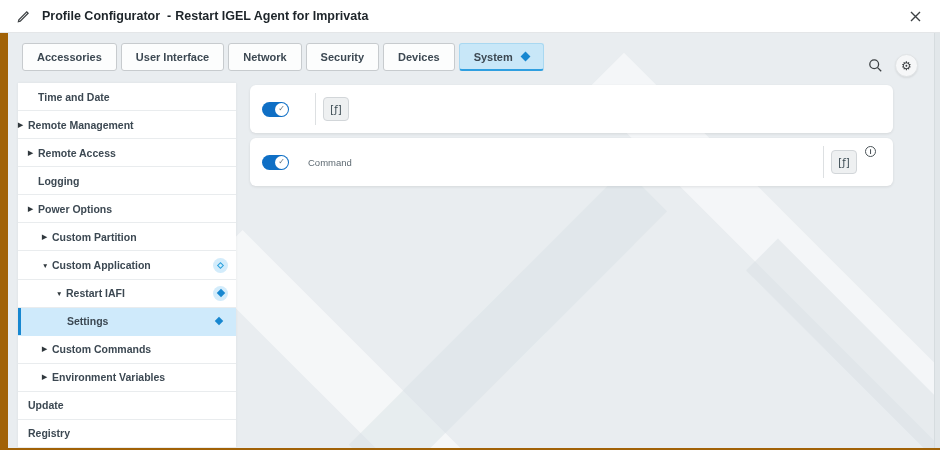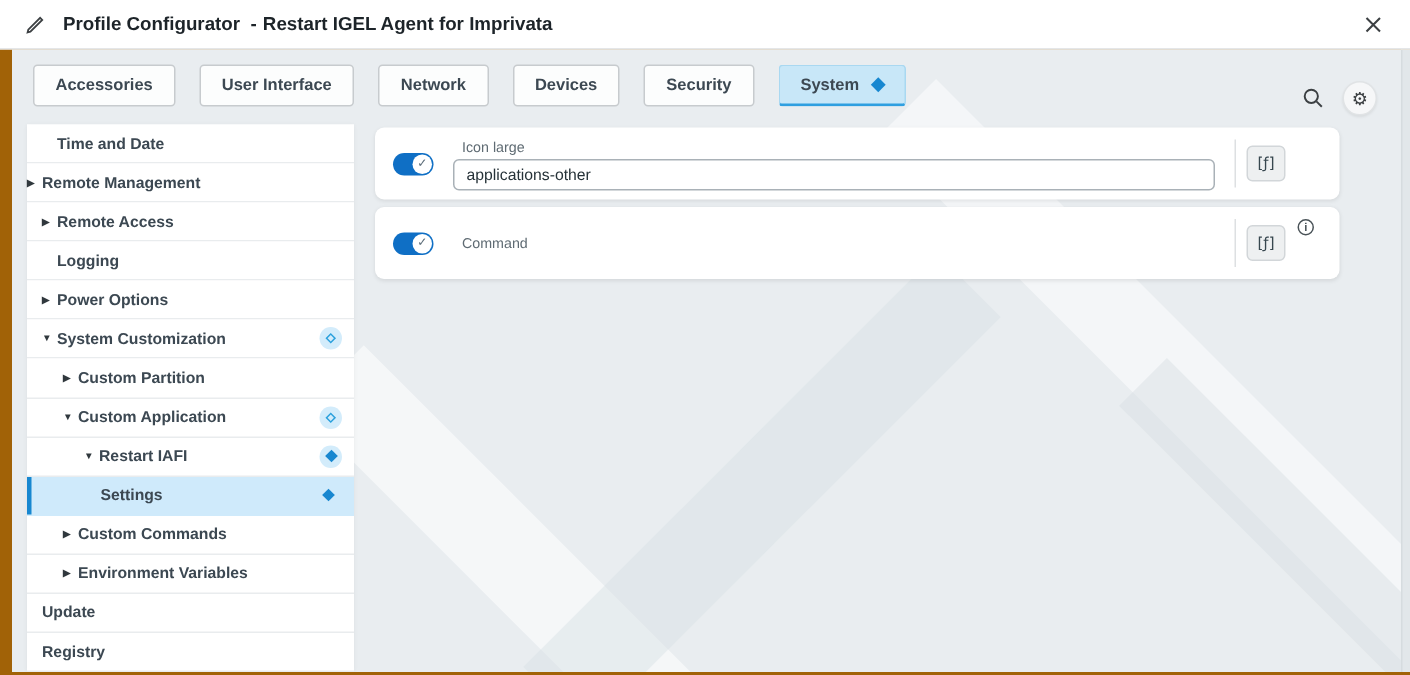--- a/index.html
+++ b/index.html
@@ -20,21 +20,21 @@
   
   .content { position:absolute; top:33px; left:8px; right:0; bottom:2px; background:#e9edf0; overflow:hidden; }
   .wm { position:absolute; z-index:0; }
   .wm1 { left:300px; top:170px; width:60px; height:330px; background:rgba(255,255,255,0.55); transform:rotate(-45deg); }
   .wm2 { left:470px; top:100px; width:60px; height:390px; background:rgba(216,224,229,0.45); transform:rotate(45deg); }
   .wm3 { left:760px; top:-40px; width:55px; height:540px; background:rgba(255,255,255,0.5); transform:rotate(-45deg); }
   .wm4 { left:880px; top:160px; width:45px; height:420px; background:rgba(214,222,227,0.45); transform:rotate(-45deg); }
   .scrolltrack { position:absolute; right:0; top:0; bottom:0; width:6px; background:#e2e7ea; border-left:1px solid #d6dcdf; z-index:4; }
 
   
-  .tabbar { position:absolute; left:14px; top:10px; display:flex; gap:16px; z-index:2;align-items:flex-end; }
+  .tabbar { position:absolute; left:14px; top:10px; display:flex; gap:4px; z-index:2;align-items:flex-end; }
   .tab { height:28px; display:flex; align-items:center; padding:0 14px; background:#fcfdfd;
          border:1px solid #c7cbce; border-radius:3px; font-size:11px; font-weight:700; color:#3c4852; cursor:pointer; }
   .tab.active { background:#c8e7f8; border-color:#a9d8f1; border-bottom:2px solid #2f9fe0; }
   .tab-diamond { width:7px; height:7px; background:#1787d0; transform:rotate(45deg); margin-left:9px; }
 
   .topicons { position:absolute; top:21px; right:22px; display:flex; align-items:center; gap:10px; z-index:2; }
   .search-btn { width:20px; height:20px; display:flex; align-items:center; justify-content:center; cursor:pointer; }
   .gear-btn { width:23px; height:23px; border-radius:50%; background:#f6f7f8; border:1px solid #e0e3e5;
               display:flex; align-items:center; justify-content:center; cursor:pointer;
               box-shadow:0 1px 2px rgba(0,0,0,0.08); font-size:12px; color:#3c4043; line-height:1; }
@@ -105,24 +105,24 @@
         <div class="tab">
           <span>Accessories</span>
         </div>
         <div class="tab">
           <span>User Interface</span>
         </div>
         <div class="tab">
           <span>Network</span>
         </div>
         <div class="tab">
+          <span>Security</span>
+        </div>
+        <div class="tab">
           <span>Devices</span>
-        </div>
-        <div class="tab">
-          <span>Security</span>
         </div>
         <div class="tab active">
           <span>System</span>
           <span class="tab-diamond"></span>
         </div>
       </div>
 
     <div class="topicons">
       <span class="search-btn">
         <svg width="15" height="15" viewBox="0 0 15 15">
@@ -149,27 +149,20 @@
           <span class="s-label">Remote Access</span>
         </div>
         <div class="s-row" style="padding-left: 10px;">
           <span class="s-arrow"></span>
           <span class="s-label">Logging</span>
         </div>
         <div class="s-row" style="padding-left: 10px;">
           <span class="s-arrow">▶</span>
           <span class="s-label">Power Options</span>
         </div>
-        <div class="s-row" style="padding-left: 10px;">
-          <span class="s-arrow">▼</span>
-          <span class="s-label">System Customization</span>
-          <span class="s-badge">
-            <span class="s-diamond hollow"></span>
-          </span>
-        </div>
         <div class="s-row" style="padding-left: 24px;">
           <span class="s-arrow">▶</span>
           <span class="s-label">Custom Partition</span>
         </div>
         <div class="s-row" style="padding-left: 24px;">
           <span class="s-arrow">▼</span>
           <span class="s-label">Custom Application</span>
           <span class="s-badge">
             <span class="s-diamond hollow"></span>
           </span>
@@ -201,21 +194,20 @@
         <div class="s-row" style="padding-left: 10px;">
           <span class="s-label">Registry</span>
         </div>
       </div>
 
     <div class="main" id="fields">
         <div class="card">
           <div class="toggle">
             <span class="knob">✓</span>
           </div>
-          <div class="field-wrap"><span class="field-label">Icon large</span><input class="field-input" type="text" value="applications-other" style=""></div>
           <div class="card-divider"></div>
           <div class="param-btn">[ƒ]</div>
         </div>
         <div class="card">
           <div class="toggle">
             <span class="knob">✓</span>
           </div>
           <div class="field-wrap"><span class="field-label">Command</span></div>
           <div class="card-divider"></div>
           <div class="param-btn">[ƒ]</div>

